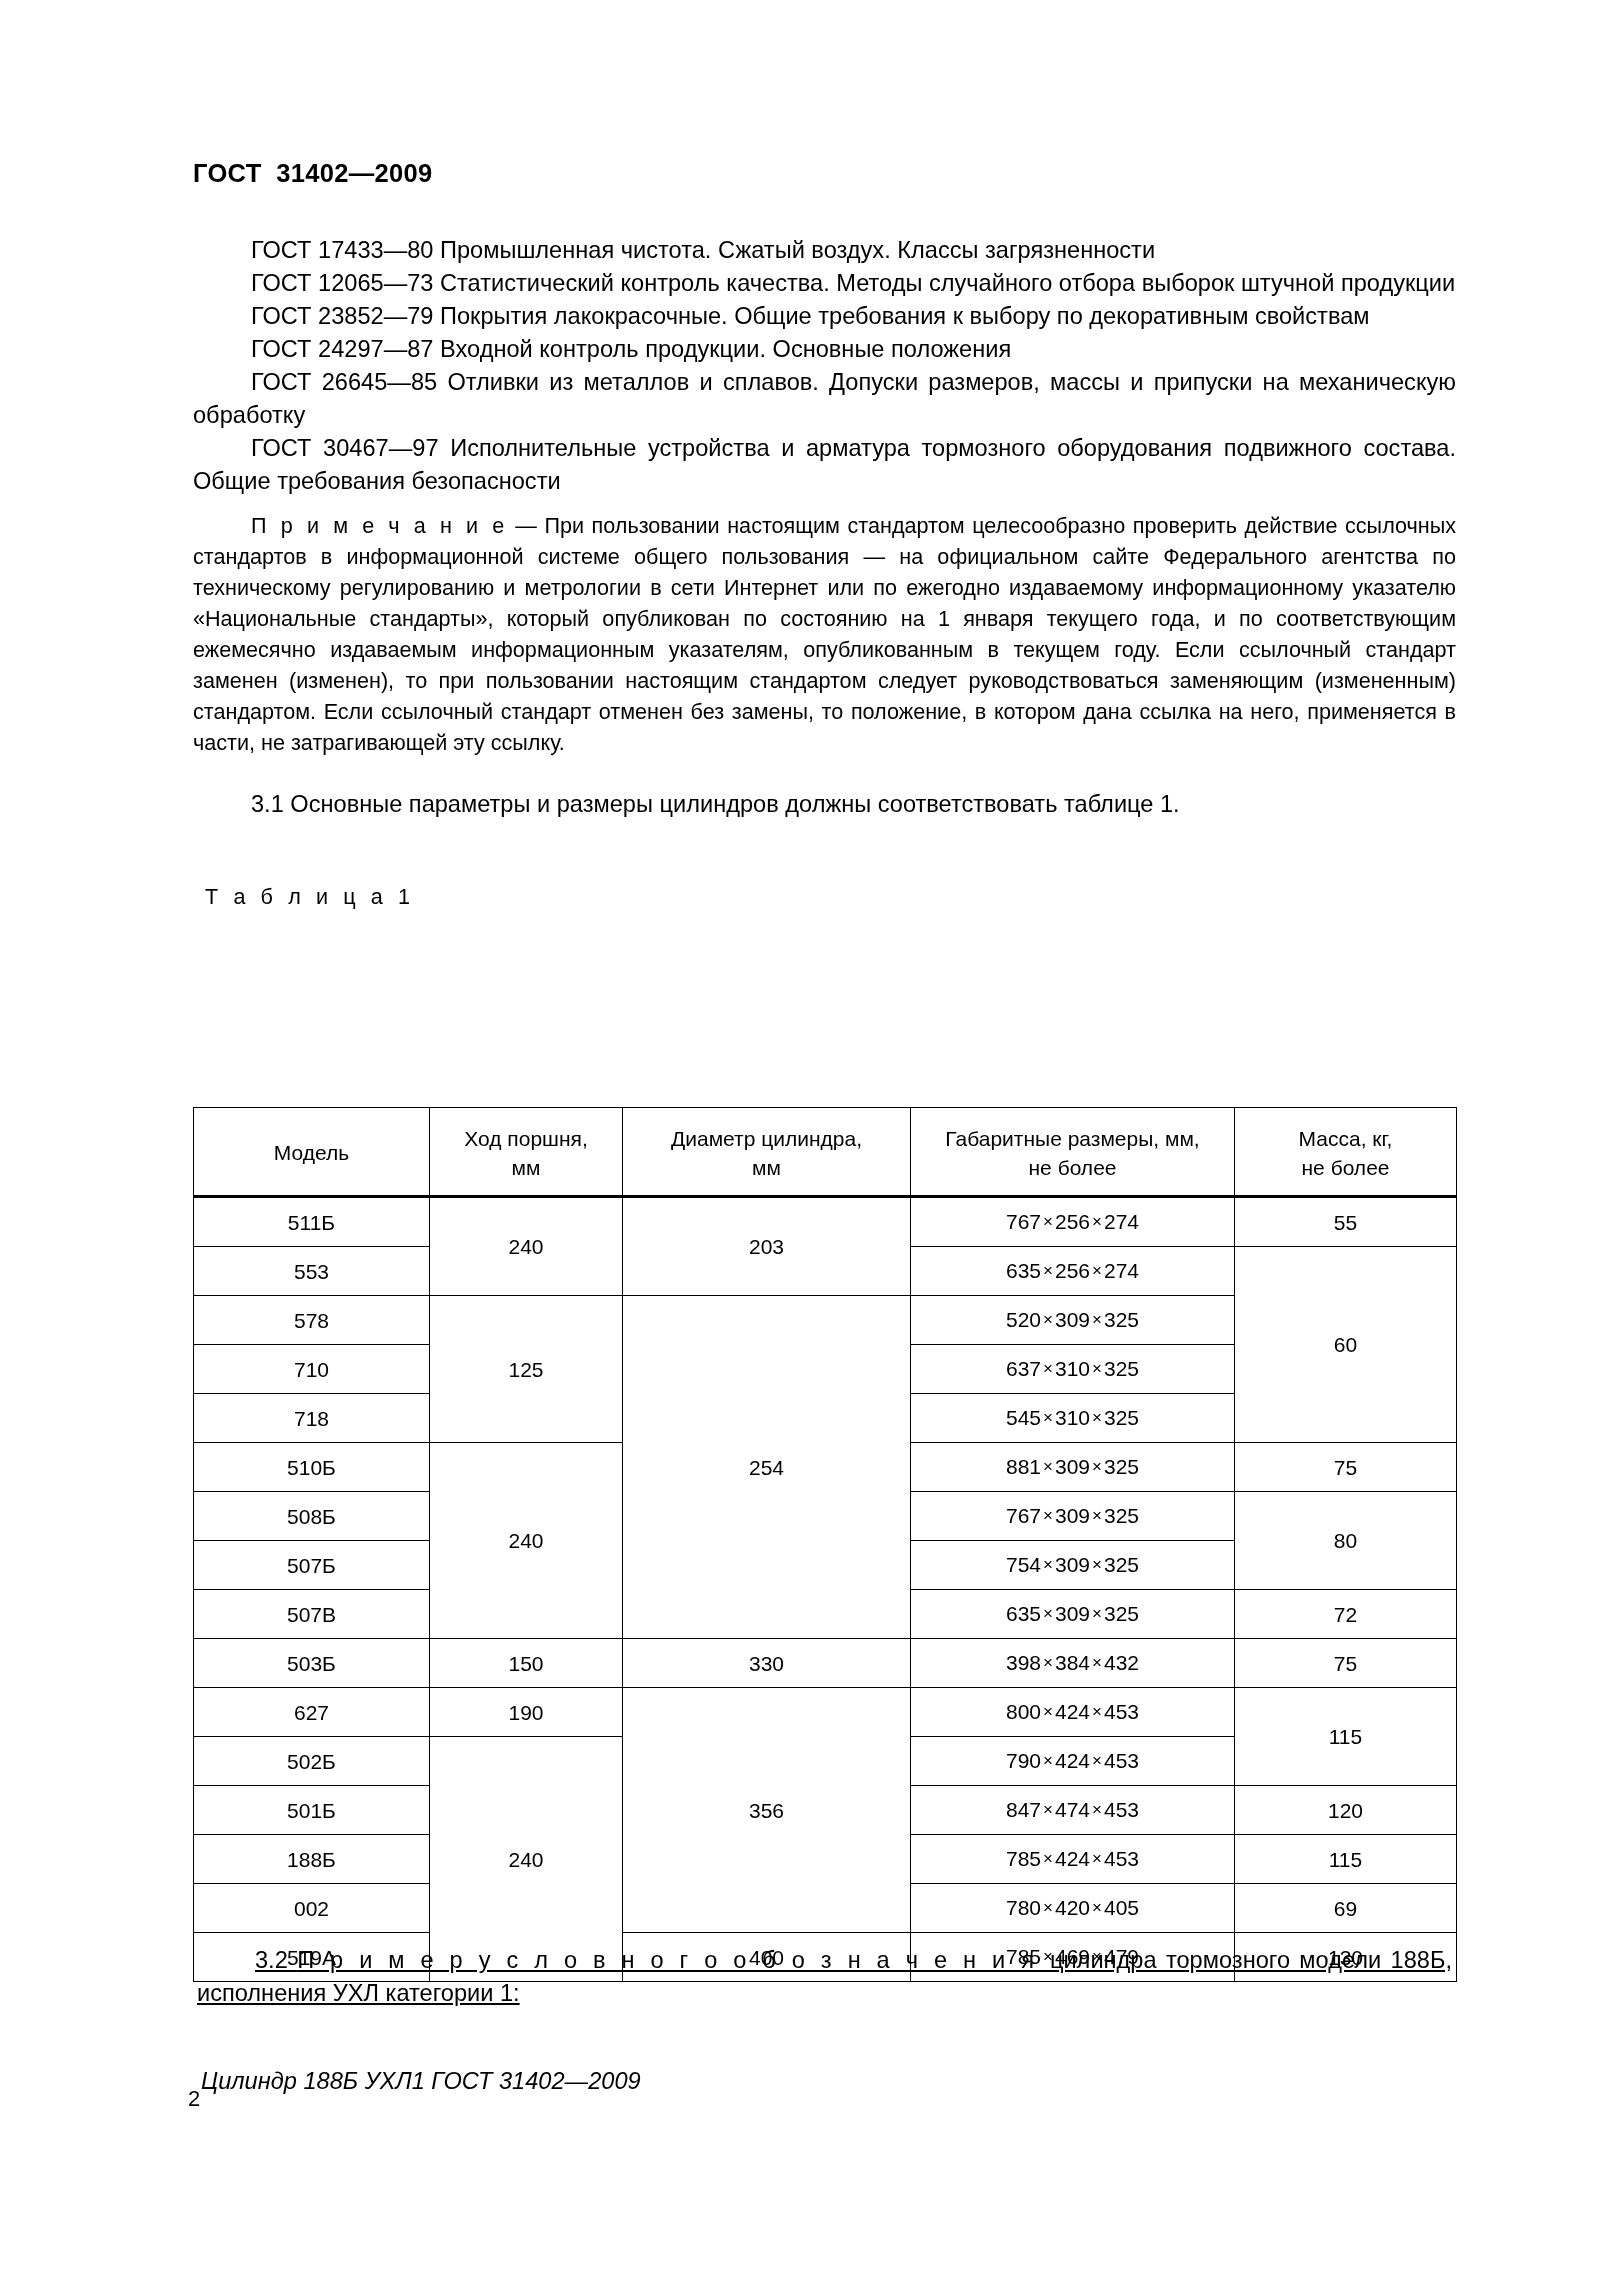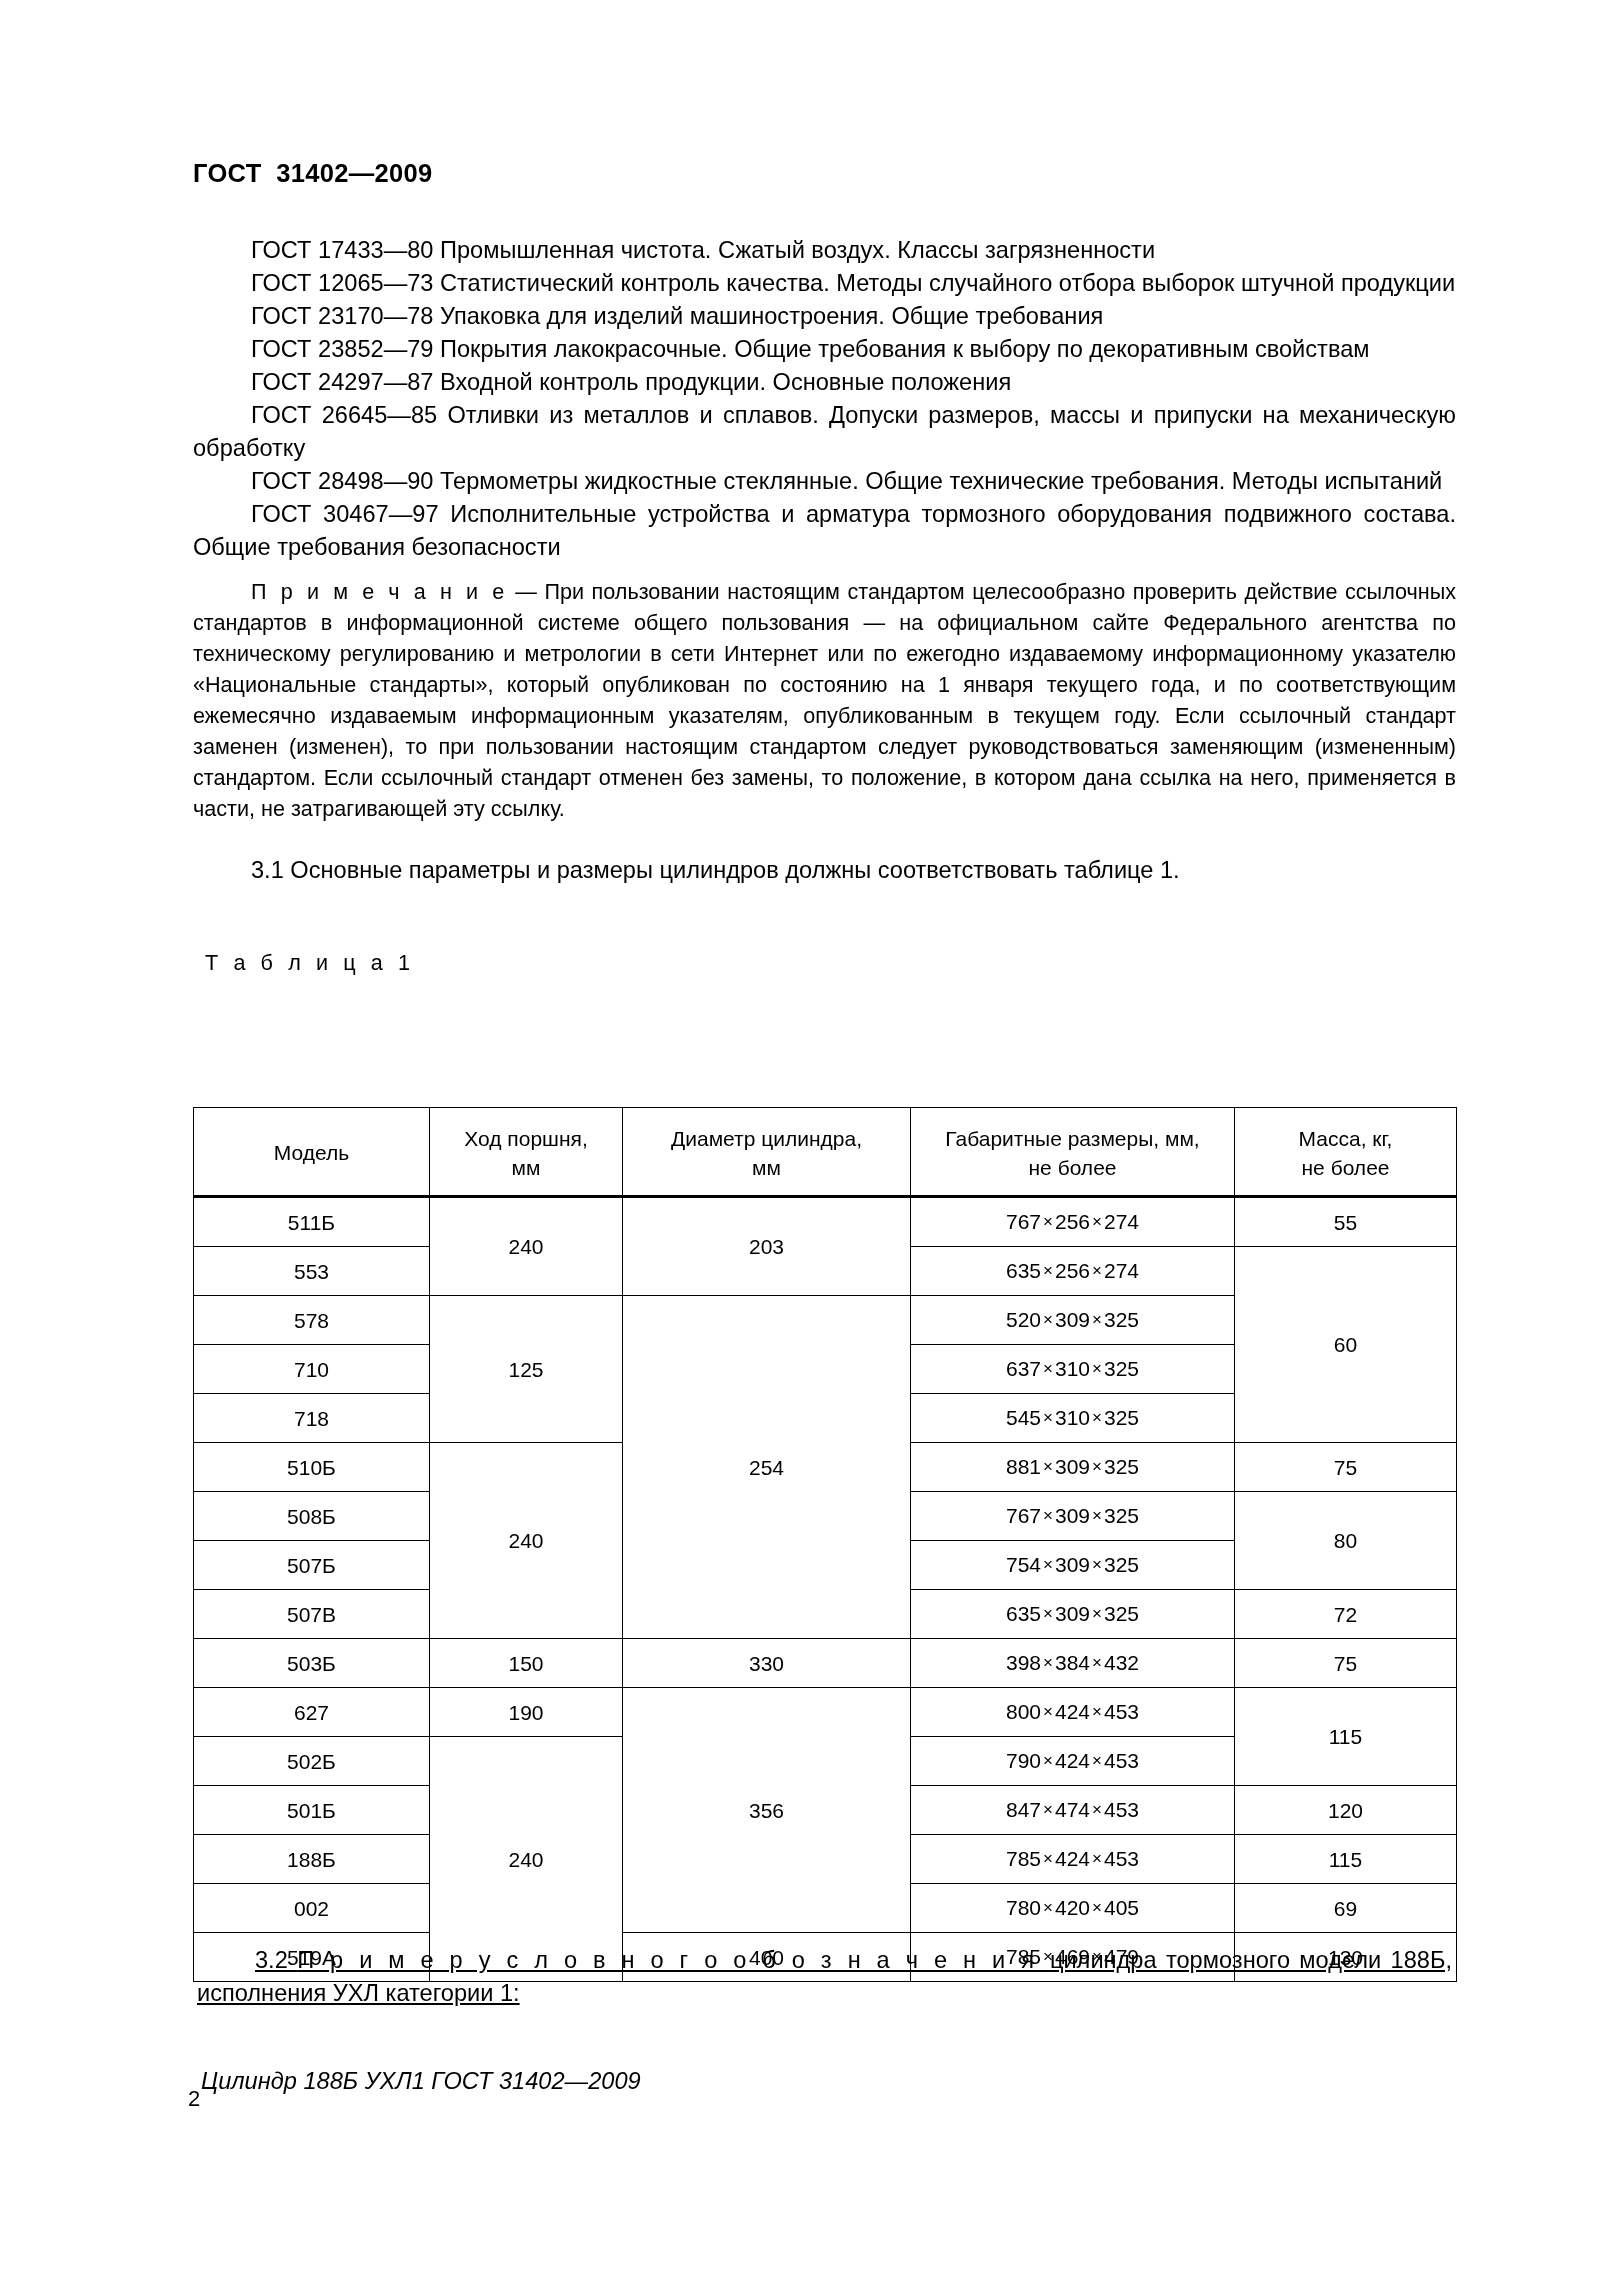--- a/index.html
+++ b/index.html
@@ -168,25 +168,23 @@
 <body>
 
 <div class="page">
 
   <div class="doc-header">ГОСТ  31402—2009</div>
 
   <div class="content">
 
     <p class="ref-line">ГОСТ 17433—80 Промышленная чистота. Сжатый воздух. Классы загрязненности</p>
     <p class="ref-line">ГОСТ 12065—73 Статистический контроль качества. Методы случайного отбора выборок штучной продукции</p>
-    <p class="ref-line">ГОСТ 23170—78 Упаковка для изделий машиностроения. Общие требования</p>
     <p class="ref-line">ГОСТ 23852—79 Покрытия лакокрасочные. Общие требования к выбору по декоративным свойствам</p>
     <p class="ref-line">ГОСТ 24297—87 Входной контроль продукции. Основные положения</p>
     <p class="ref-line">ГОСТ 26645—85 Отливки из металлов и сплавов. Допуски размеров, массы и припуски на механическую обработку</p>
-    <p class="ref-line">ГОСТ 28498—90 Термометры жидкостные стеклянные. Общие технические требования. Методы испытаний</p>
     <p class="ref-line">ГОСТ 30467—97 Исполнительные устройства и арматура тормозного оборудования подвижного состава. Общие требования безопасности</p>
 
     <p class="note"><span class="note-label">П р и м е ч а н и е</span><span> — </span><span>При пользовании настоящим стандартом целесообразно проверить действие ссылочных стандартов в информационной системе общего пользования — на официальном сайте Федерального агентства по техническому регулированию и метрологии в сети Интернет или по ежегодно издаваемому информационному указателю «Национальные стандарты», который опубликован по состоянию на 1 января текущего года, и по соответствующим ежемесячно издаваемым информационным указателям, опубликованным в текущем году. Если ссылочный стандарт заменен (изменен), то при пользовании настоящим стандартом следует руководствоваться заменяющим (измененным) стандартом. Если ссылочный стандарт отменен без замены, то положение, в котором дана ссылка на него, применяется в части, не затрагивающей эту ссылку.</span></p>
 
 
     <p class="body-para">3.1 Основные параметры и размеры цилиндров должны соответствовать таблице 1.</p>
 
     <p class="table-caption">Т а б л и ц а  1</p>
   </div>
 

